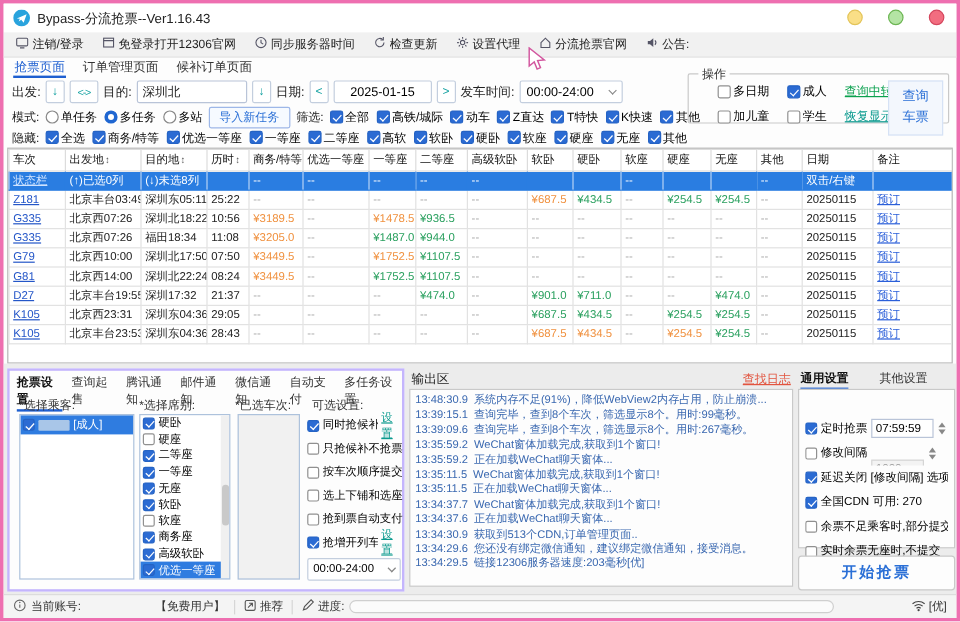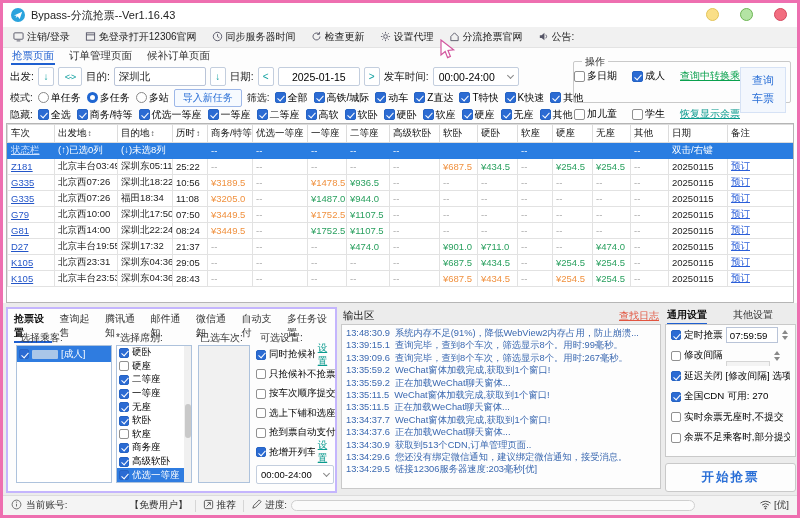--- a/index.html
+++ b/index.html
@@ -44,21 +44,21 @@
   .radio { display:inline-block; width:11px; height:11px; border:1px solid #888; border-radius:50%; background:#fff; flex:none; }
   .radio.on { border:3.5px solid #1f66d1; }
   .cb { display:inline-block; width:11px; height:11px; border:1px solid #909090; border-radius:2px; background:#fff; position:relative; flex:none; }
   .cb.on, .cb[data-on="true"] { background:#2b6bd3; border-color:#2563c4; }
   .cb.on::after, .cb[data-on="true"]::after { content:""; position:absolute; left:3px; top:1px; width:3px; height:6px; border:solid #fff; border-width:0 1.6px 1.6px 0; transform:rotate(42deg); }
   .impbtn { padding:1px 8px; border:1px solid #9db7e8; color:#2a6fd6; background:#f6faff; border-radius:2px; font-size:10px; cursor:pointer; }
 
   
   .ops { position:absolute; left:570px; top:58px; width:218px; height:42px; border:1px solid #c9c9c9; border-radius:2px; }
   .ops .legend { position:absolute; top:-7px; left:8px; background:#fdfdfd; padding:0 3px; font-size:10px; color:#333; }
-  .opsgrid { position:absolute; left:0; top:7px; display:grid; grid-template-columns:58px 48px auto; row-gap:24px; font-size:10px; align-items:center; }
+  .opsgrid { position:absolute; left:24px; top:7px; display:grid; grid-template-columns:58px 48px auto; row-gap:7px; font-size:10px; align-items:center; }
   .qbtn { position:absolute; right:4px; top:5px; width:46px; height:46px; background:#f3f7fd; border:1px solid #d6e2f5; color:#2a6fd6; font-size:11px; display:flex; align-items:center; text-align:center; justify-content:center; line-height:1.6; cursor:pointer; padding:0 9px; }
   .lnk { text-decoration:underline; cursor:pointer; }
   .green { color:#0aa14e; } .teal { color:#0a9a8e; } .blue { color:#2b5fd9; } .red { color:#e2543f; }
 
   
   .tablewrap { position:absolute; left:3px; top:120px; width:788px; height:180px; background:#fff; border:1px solid #b5b5b5; overflow:hidden; }
   table { border-collapse:collapse; table-layout:fixed; width:786px; font-size:9.5px; }
   th { font-weight:normal; height:18px; border:1px solid #dcdcdc; text-align:left; padding:0 3px; white-space:nowrap; overflow:hidden; color:#111; background:#fff; }
   td { height:16px; border:1px solid #e2e2e2; padding:0 3px; white-space:nowrap; overflow:hidden; color:#222; }
   .sort { font-size:8px; color:#555; margin-left:1px; }
@@ -98,21 +98,21 @@
   .output { position:absolute; left:338px; top:304px; width:320px; height:186px; }
   .outtitle { position:absolute; left:2px; top:2px; font-size:10.5px; color:#222; }
   .findlog { position:absolute; right:2px; top:2px; font-size:10px; }
   .logbox { position:absolute; left:0; top:17px; width:320px; height:165px; border:1px solid #c9c9c9; background:#fdfdfd; padding:2px 4px; overflow:hidden; }
   .logline { display:flex; gap:5px; font-size:9.3px; line-height:12.4px; color:#3a68b0; white-space:nowrap; overflow:hidden; }
   .lt { flex:none; }
 
   
   .rightpanel { position:absolute; left:662px; top:304px; width:131px; height:186px; }
   .gtabs { position:absolute; left:2px; top:1px; display:flex; gap:26px; }
-  .gbox { position:absolute; left:0; top:17px; width:131px; height:133px; border:1px solid #c9c9c9; background:#fdfdfd; padding:0 5px; }
+  .gbox { position:absolute; left:0; top:17px; width:131px; height:133px; border:1px solid #c9c9c9; background:#fdfdfd; padding:22px 5px; }
   .grow { display:flex; align-items:center; gap:3px; height:20.5px; font-size:9.7px; white-space:nowrap; overflow:hidden; }
   .grow .cb { width:10px; height:10px; } .grow .cb[data-on="true"]::after { left:2.5px; top:0.5px; }
   .ginput { border:1px solid #b9c4d8; background:#fff; height:16px; width:52px; font-size:9.7px; padding:0 3px; }
   .ginput.dis { background:#f3f3f3; color:#9a9a9a; border-color:#d5d5d5; width:44px;margin-top:26px; }
   .spin { display:inline-flex; flex-direction:column; gap:2px; margin-left:1px; }
   .spin i { width:0; height:0; border-left:3px solid transparent; border-right:3px solid transparent; display:block; }
   .spin .up { border-bottom:4px solid #888; } .spin .dn { border-top:4px solid #888; }
   .startbtn { position:absolute; left:0; top:156px; width:131px; height:29px; background:#fdfdfd; border:1px solid #c9c9c9; border-radius:3px; color:#2a6fd6; font-size:12.5px; font-weight:bold; letter-spacing:2px; display:flex; align-items:center; justify-content:center; cursor:pointer; }
 
   
@@ -756,25 +756,25 @@
         <span class="cb" data-on="true"></span>
         <span>延迟关闭 [修改间隔] 选项</span>
       </div>
       <div class="grow">
         <span class="cb" data-on="true"></span>
         <span>全国CDN</span>
         <span>可用: 270</span>
       </div>
       <div class="grow">
         <span class="cb" data-on="false"></span>
-        <span>实时余票无座时,不提交</span>
+        <span>余票不足乘客时,部分提交</span>
       </div>
       <div class="grow">
         <span class="cb" data-on="false"></span>
-        <span>余票不足乘客时,部分提交</span>
+        <span>实时余票无座时,不提交</span>
       </div>
     </div>
     <div class="startbtn">开始抢票</div>
   </div>
 
   <div class="statusbar">
     <span><svg viewBox="0 0 12 12">
             <circle cx="6" cy="6" r="4.8" fill="none" stroke="#666"></circle>
             <path d="M6 5.2v3" stroke="#666"></path>
             <circle cx="6" cy="3.4" r=".7" fill="#666"></circle>

